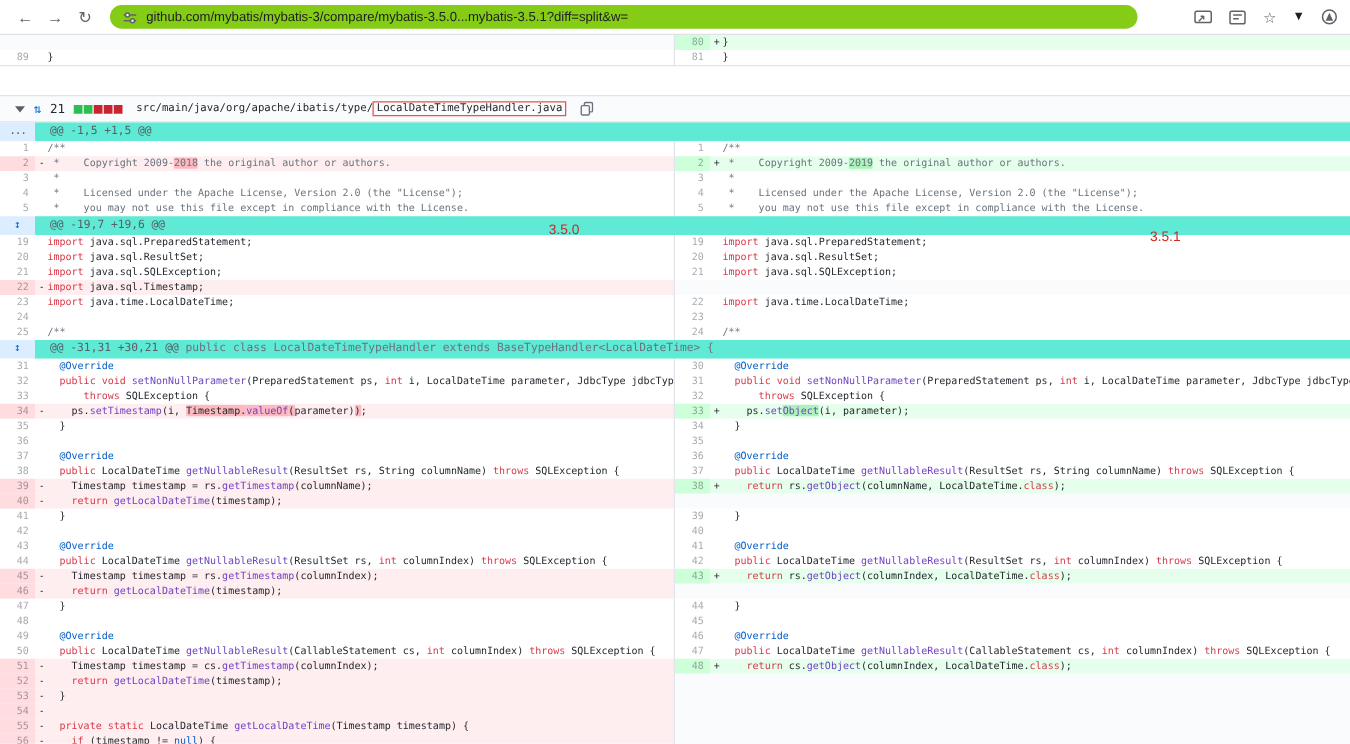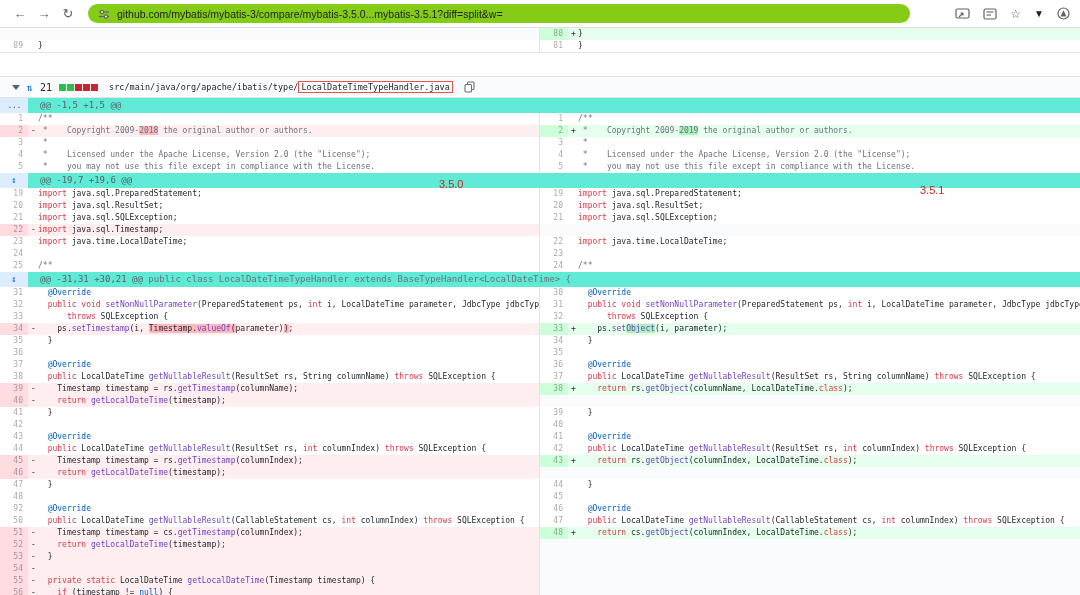--- a/index.html
+++ b/index.html
@@ -312,21 +312,21 @@
             <div class="gut g-ctx">44</div>
             <div class="code c-ctx codeR"><span class="marker"> </span><span class="t-p">  }</span></div>
           </div>
           <div class="drow linerow">
             <div class="gut g-ctx">48</div>
             <div class="code c-ctx codeL"><span class="marker"> </span></div>
             <div class="gut g-ctx">45</div>
             <div class="code c-ctx codeR"><span class="marker"> </span></div>
           </div>
           <div class="drow linerow">
-            <div class="gut g-ctx">92</div>
+            <div class="gut g-ctx">49</div>
             <div class="code c-ctx codeL"><span class="marker"> </span><span class="t-p">  </span><span class="t-b">@Override</span></div>
             <div class="gut g-ctx">46</div>
             <div class="code c-ctx codeR"><span class="marker"> </span><span class="t-p">  </span><span class="t-b">@Override</span></div>
           </div>
           <div class="drow linerow">
             <div class="gut g-ctx">50</div>
             <div class="code c-ctx codeL"><span class="marker"> </span><span class="t-k">  public</span><span class="t-p"> LocalDateTime </span><span class="t-f">getNullableResult</span><span class="t-p">(CallableStatement cs, </span><span class="t-k">int</span><span class="t-p"> columnIndex) </span><span class="t-k">throws</span><span class="t-p"> SQLException {</span></div>
             <div class="gut g-ctx">47</div>
             <div class="code c-ctx codeR"><span class="marker"> </span><span class="t-k">  public</span><span class="t-p"> LocalDateTime </span><span class="t-f">getNullableResult</span><span class="t-p">(CallableStatement cs, </span><span class="t-k">int</span><span class="t-p"> columnIndex) </span><span class="t-k">throws</span><span class="t-p"> SQLException {</span></div>
           </div>

